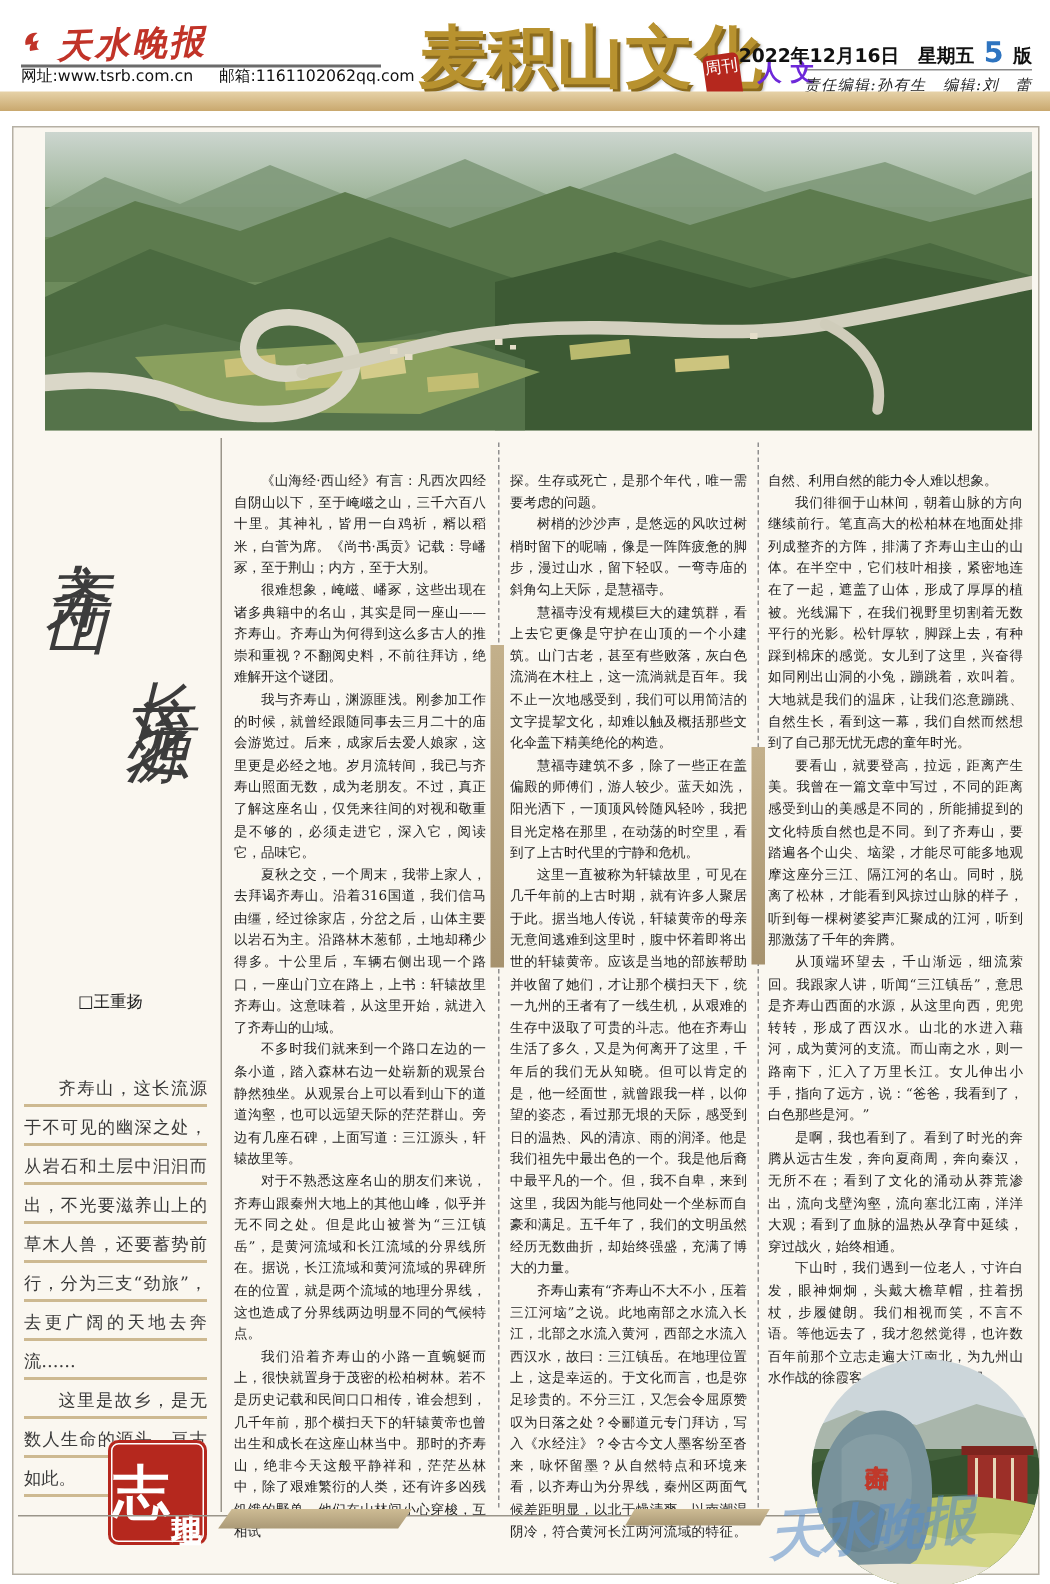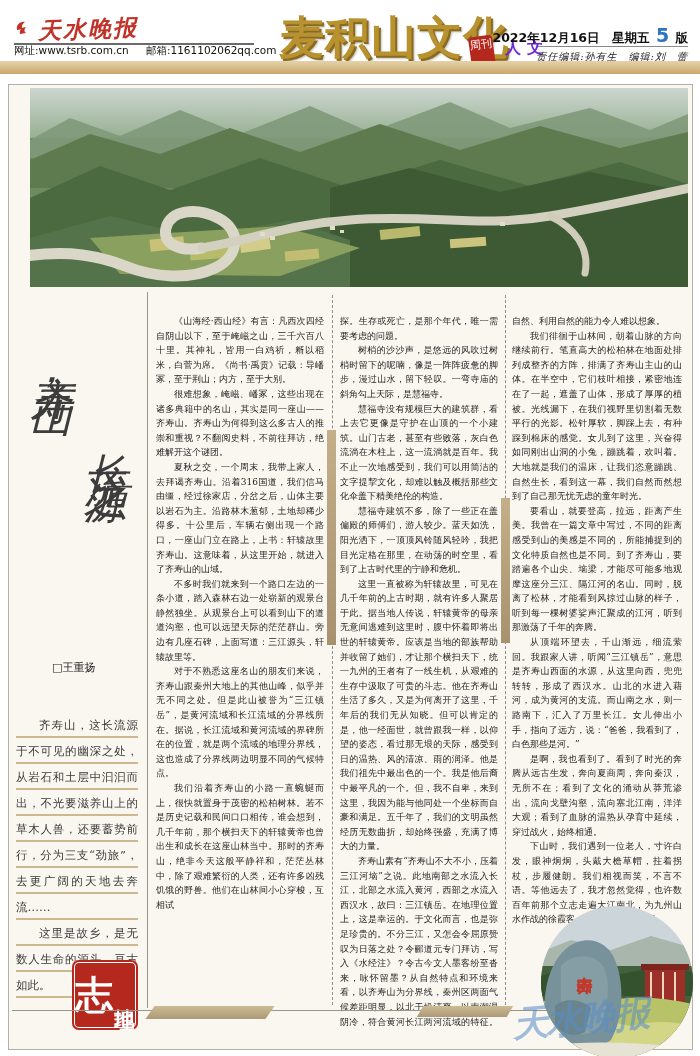--- a/index.html
+++ b/index.html
@@ -165,20 +165,21 @@
     <p>这里是故乡，是无数人生命的源头，亘古如此。</p>
   </div>
 <div class="abs col-seal">
   <span class="main-ch">志</span>
   <span class="side-ch">地理</span>
 </div>
 
 <div class="abs col col1">
     <p>《山海经·西山经》有言：凡西次四经自阴山以下，至于崦嵫之山，三千六百八十里。其神礼，皆用一白鸡祈，糈以稻米，白菅为席。《尚书·禹贡》记载：导嶓冢，至于荆山；内方，至于大别。</p>
     <p>很难想象，崦嵫、嶓冢，这些出现在诸多典籍中的名山，其实是同一座山——齐寿山。齐寿山为何得到这么多古人的推崇和重视？不翻阅史料，不前往拜访，绝难解开这个谜团。</p>
+    <p>我与齐寿山，渊源匪浅。刚参加工作的时候，就曾经跟随同事去三月二十的庙会游览过。后来，成家后去爱人娘家，这里更是必经之地。岁月流转间，我已与齐寿山照面无数，成为老朋友。不过，真正了解这座名山，仅凭来往间的对视和敬重是不够的，必须走进它，深入它，阅读它，品味它。</p>
     <p>夏秋之交，一个周末，我带上家人，去拜谒齐寿山。沿着316国道，我们信马由缰，经过徐家店，分岔之后，山体主要以岩石为主。沿路林木葱郁，土地却稀少得多。十公里后，车辆右侧出现一个路口，一座山门立在路上，上书：轩辕故里齐寿山。这意味着，从这里开始，就进入了齐寿山的山域。</p>
     <p>不多时我们就来到一个路口左边的一条小道，踏入森林右边一处崭新的观景台静然独坐。从观景台上可以看到山下的道道沟壑，也可以远望天际的茫茫群山。旁边有几座石碑，上面写道：三江源头，轩辕故里等。</p>
     <p>对于不熟悉这座名山的朋友们来说，齐寿山跟秦州大地上的其他山峰，似乎并无不同之处。但是此山被誉为“三江镇岳”，是黄河流域和长江流域的分界线所在。据说，长江流域和黄河流域的界碑所在的位置，就是两个流域的地理分界线，这也造成了分界线两边明显不同的气候特点。</p>
     <p>我们沿着齐寿山的小路一直蜿蜒而上，很快就置身于茂密的松柏树林。若不是历史记载和民间口口相传，谁会想到，几千年前，那个横扫天下的轩辕黄帝也曾出生和成长在这座山林当中。那时的齐寿山，绝非今天这般平静祥和，茫茫丛林中，除了艰难繁衍的人类，还有许多凶残饥饿的野兽。他们在山林间小心穿梭，互相试</p>
   </div>
 <div class="abs dash-sep sep1"></div>
 <div class="abs col col2">
     <p class="cont">探。生存或死亡，是那个年代，唯一需要考虑的问题。</p>
     <p>树梢的沙沙声，是悠远的风吹过树梢时留下的呢喃，像是一阵阵疲惫的脚步，漫过山水，留下轻叹。一弯寺庙的斜角勾上天际，是慧福寺。</p>
     <p>慧福寺没有规模巨大的建筑群，看上去它更像是守护在山顶的一个小建筑。山门古老，甚至有些败落，灰白色流淌在木柱上，这一流淌就是百年。我不止一次地感受到，我们可以用简洁的文字提挈文化，却难以触及概括那些文化伞盖下精美绝伦的构造。</p>

